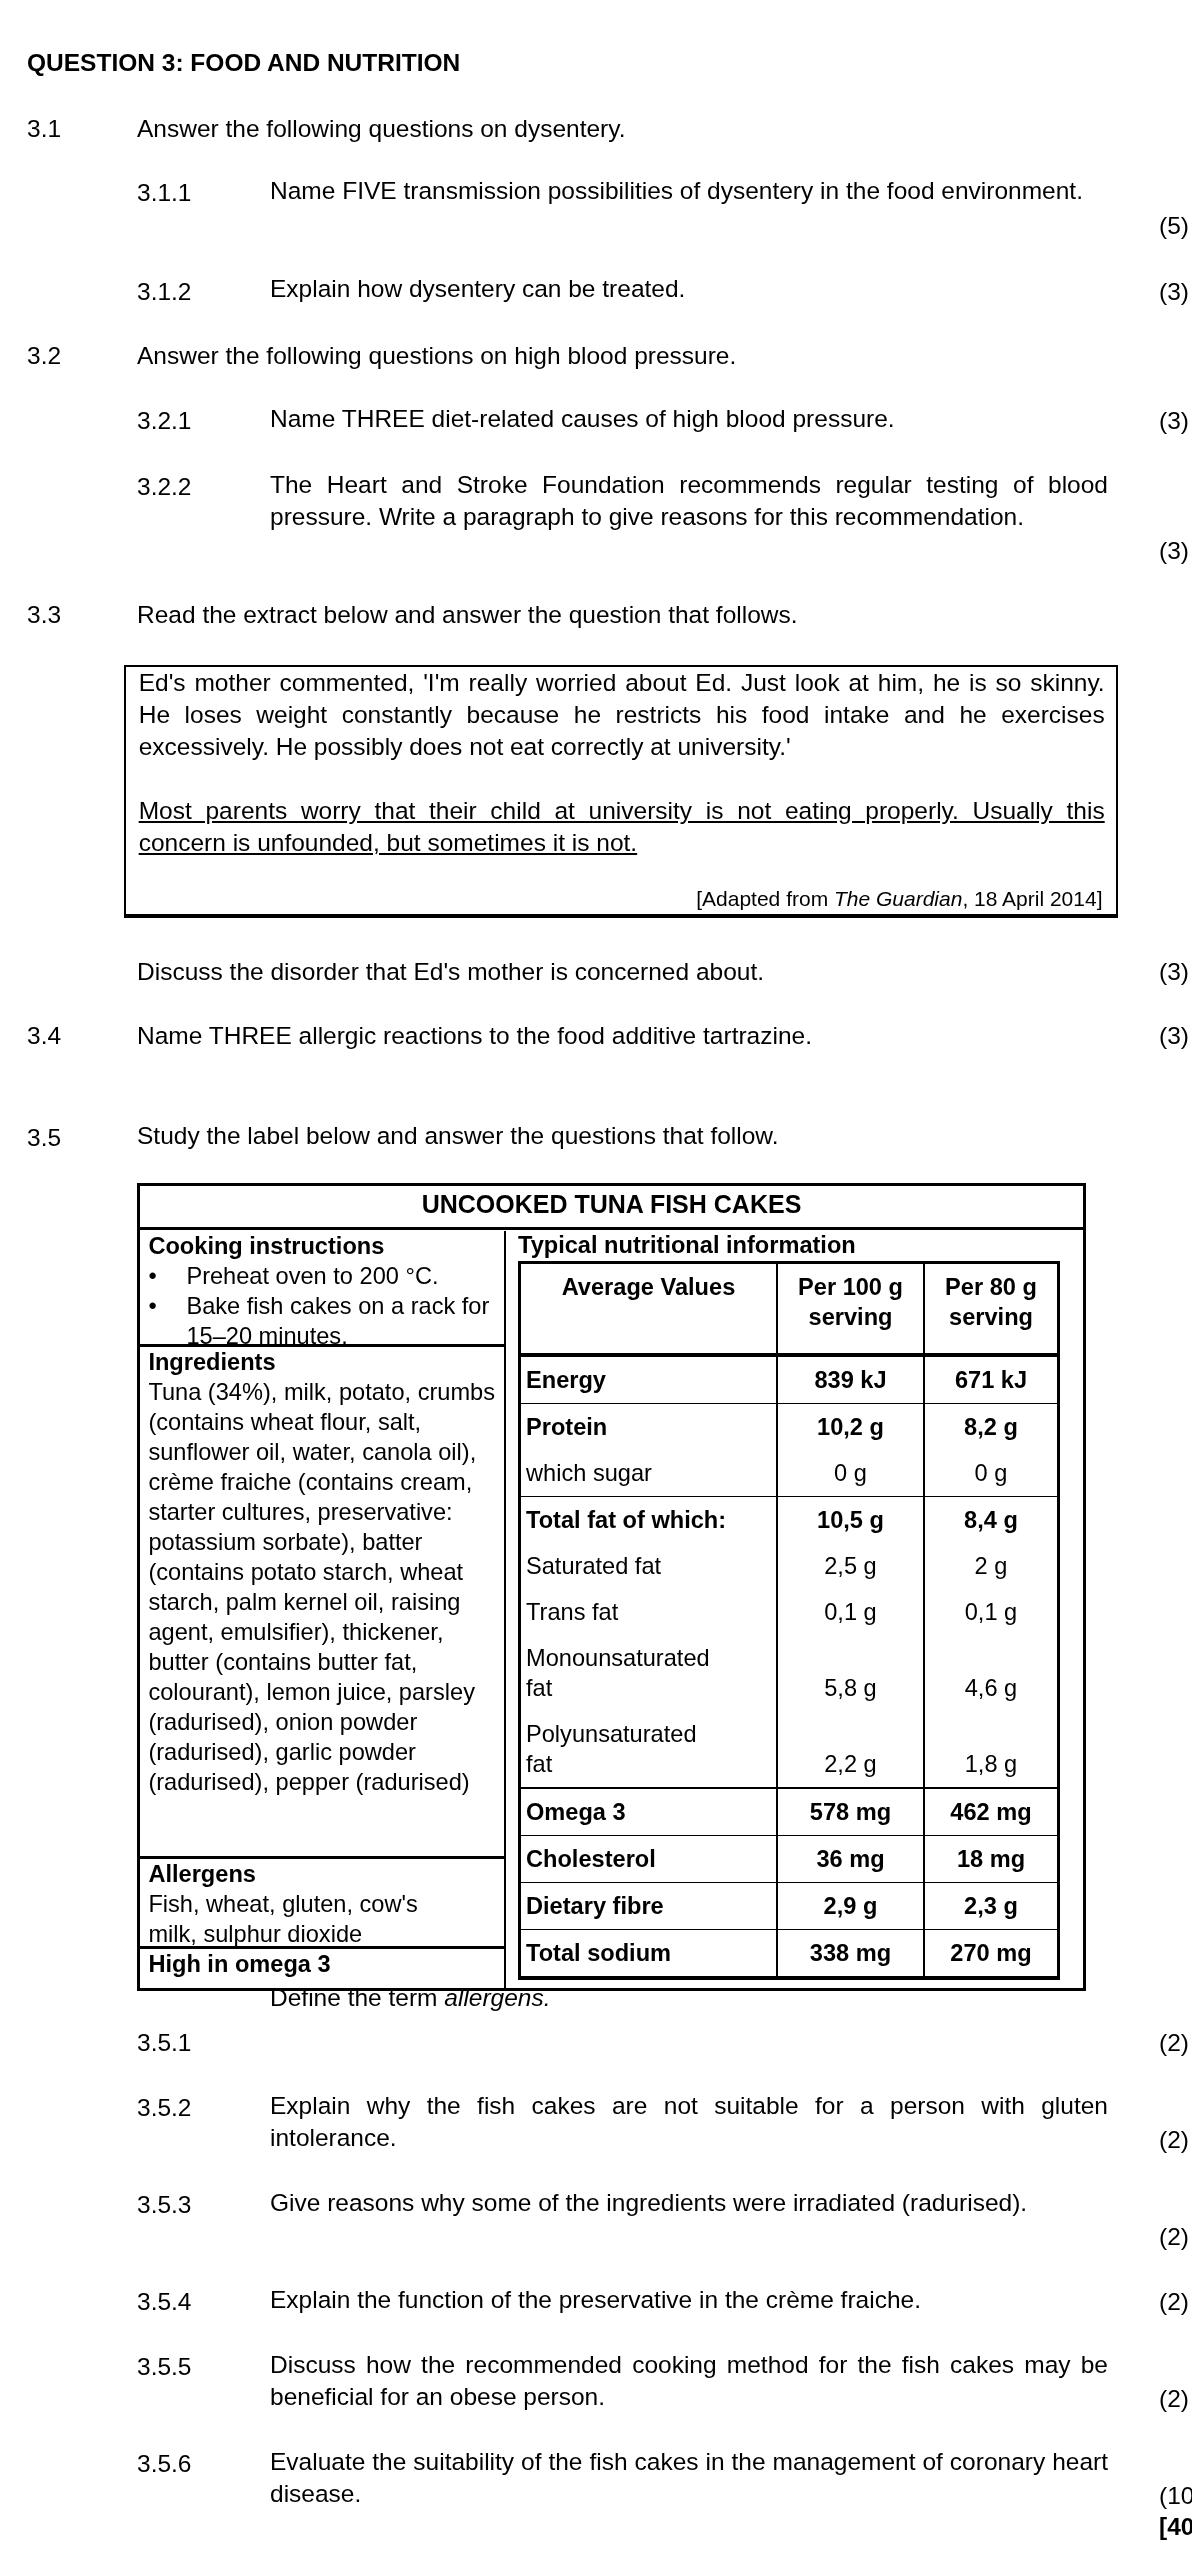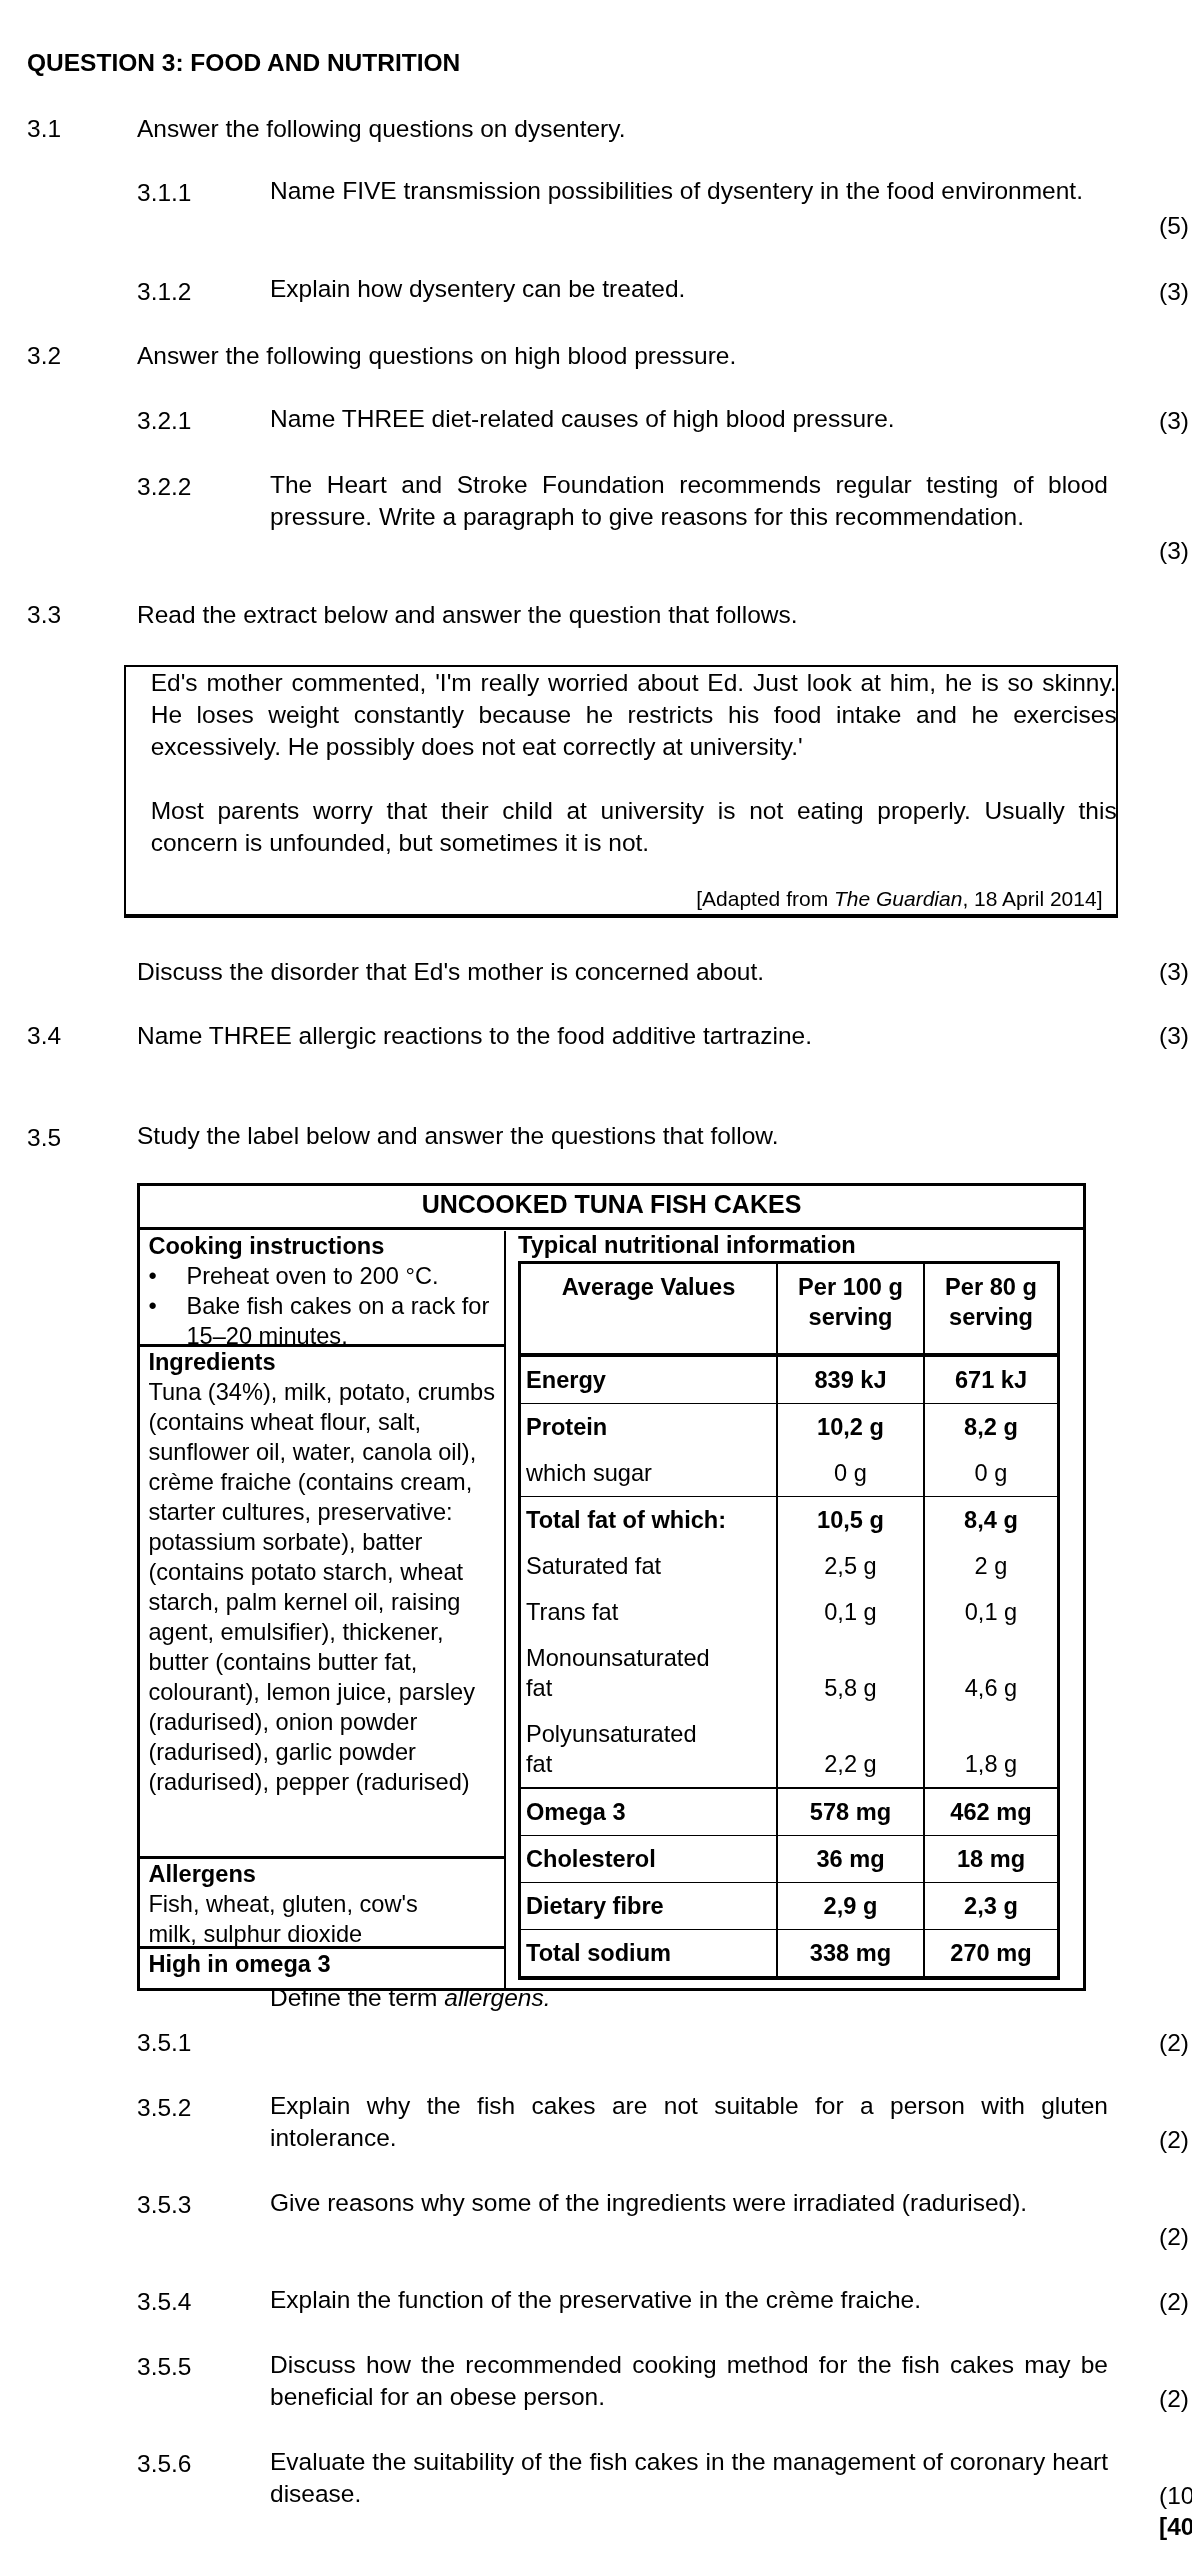--- a/index.html
+++ b/index.html
@@ -12,23 +12,23 @@
   .num1 { left: 27px; }
   .num2 { left: 137px; }
   .text1 { left: 137px; }
   .text2 { left: 270px; width: 838px; text-align: justify; text-align-last: left; line-height: 32px; }
   .mark { left: 1159px; white-space: nowrap; }
   .mark.bold { font-weight: bold; }
   .extract {
     left: 124px; top: 665px; width: 994px; height: 253px; border: 2.5px solid #000;
     border-bottom-width: 4.2px; box-sizing: border-box; padding: 0 0 0 12.7px;
   }
-  .extract p { margin: 12px; width: 966px; text-align: justify; text-align-last: left; line-height: 32px; font-size: 24.5px; }
+  .extract p { margin: 0; width: 966px; text-align: justify; text-align-last: left; line-height: 32px; font-size: 24.5px; }
   .extract .p1 { margin-top: 0px; }
-  .extract .p2 { margin-top: 32px; }
+  .extract .p2 { margin-top: 32px; text-decoration: underline; }
   .extract .source { position: absolute; right: 13.5px; bottom: 3.4px; font-size: 21px; }
   .label {
     left: 137px; top: 1183px; width: 949px; height: 808px; border: 3.4px solid #000; box-sizing: border-box;
   }
   .label-title {
     position: absolute; left: 0; right: 0; top: 0; height: 41px; border-bottom: 3.4px solid #000;
     text-align: center; font-weight: bold; font-size: 25px; line-height: 37px;
   }
   .leftcol { position: absolute; left: 0; top: 45px; width: 364px; bottom: 0; border-right: 2.5px solid #000; }
   .lsec { border-bottom: 3.4px solid #000; padding: 0 0 0 8.4px; font-size: 23.6px; line-height: 30px; box-sizing: border-box; }

